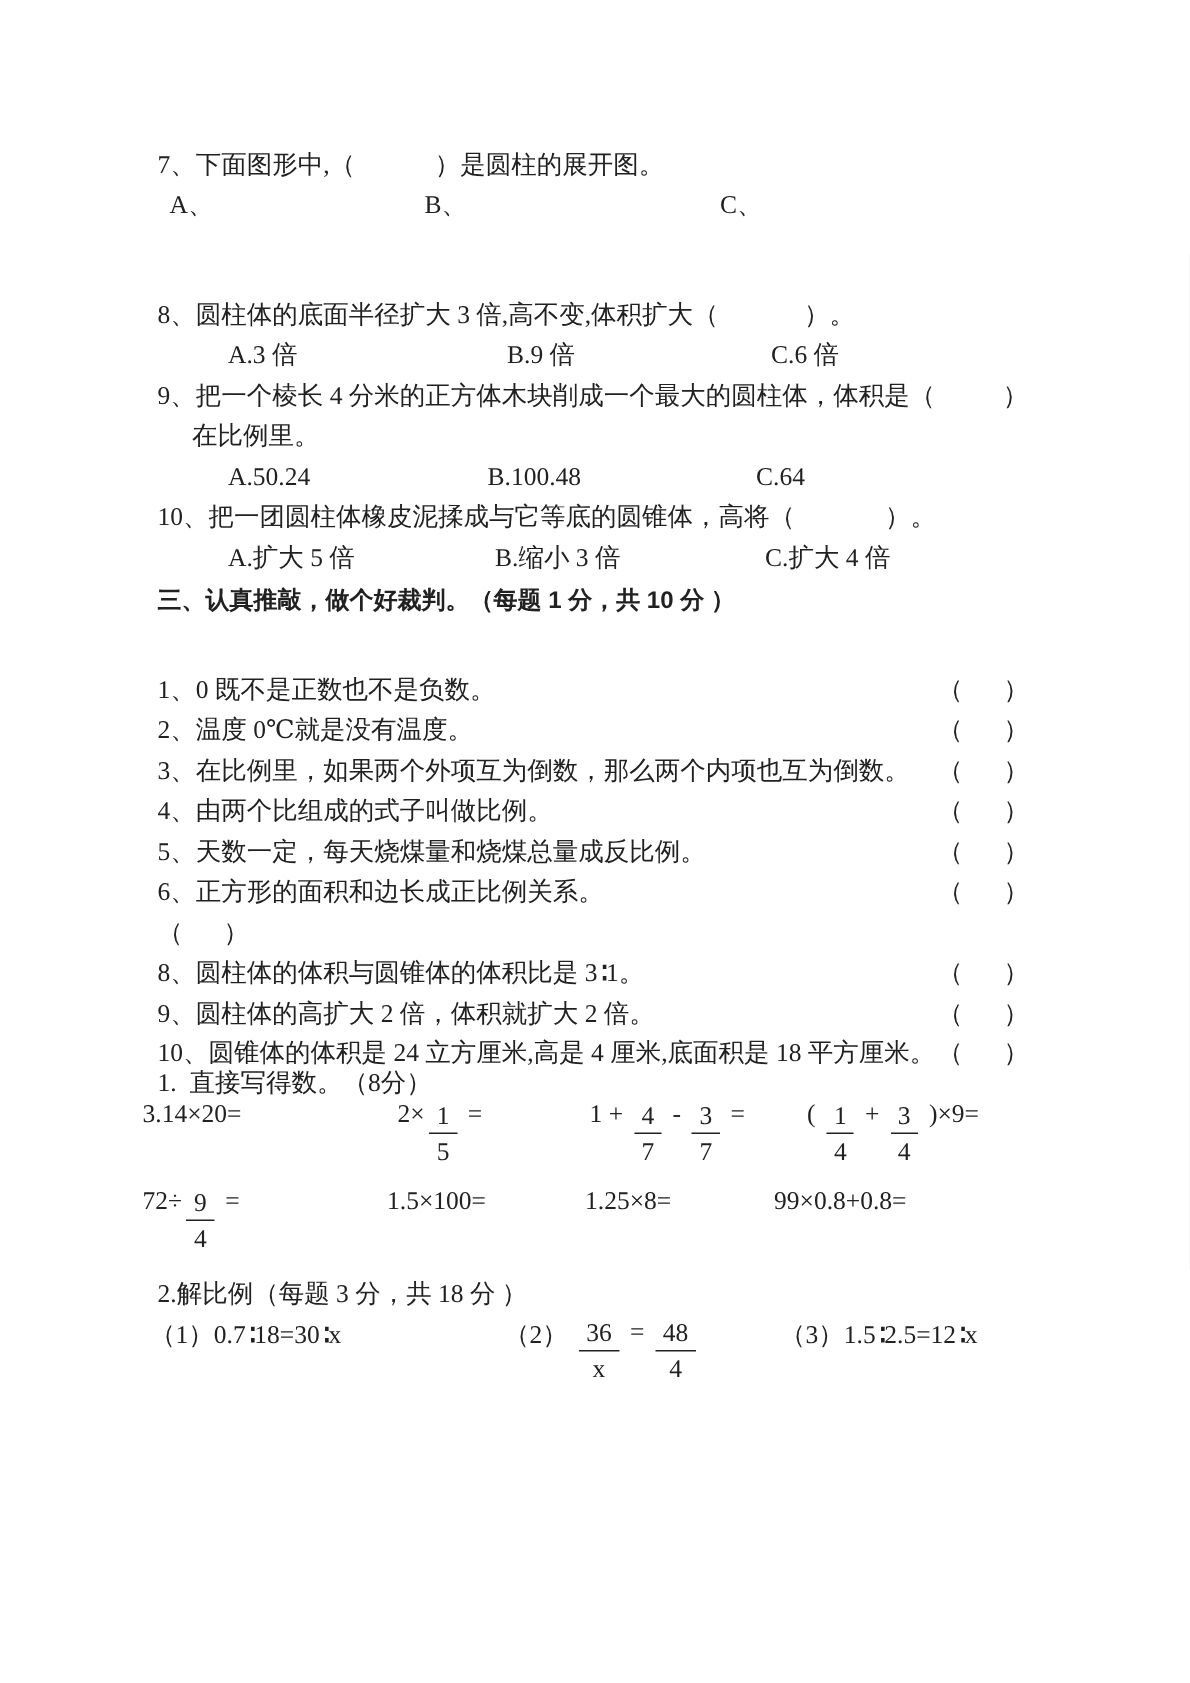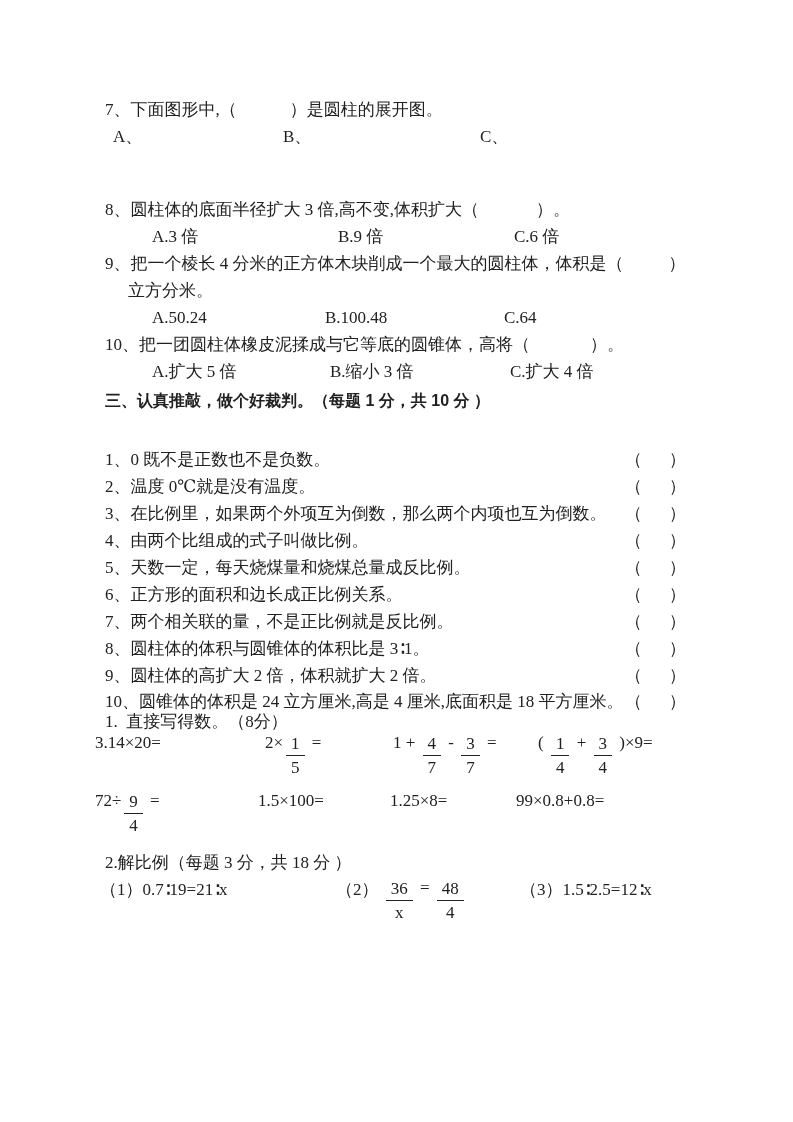--- a/index.html
+++ b/index.html
@@ -68,21 +68,21 @@
   <div class="opt-row" style="top:223px">
     <span style="left:152px">A.3 倍</span>
     <span style="left:338px">B.9 倍</span>
     <span style="left:514px">C.6 倍</span>
   </div>
 
   <div class="line" style="top:250px">
     <span>9、把一个棱长 4 分米的正方体木块削成一个最大的圆柱体，体积是（</span><span class="gap" style="width:45px"></span><span>）</span>
   </div>
   <div class="line" style="top:277px;left:128px">
-    <span>立方分米。</span>
+    <span>在比例里。</span>
   </div>
   <div class="opt-row" style="top:304px">
     <span style="left:152px">A.50.24</span>
     <span style="left:325px">B.100.48</span>
     <span style="left:504px">C.64</span>
   </div>
 
   <div class="line" style="top:331px">
     <span>10、把一团圆柱体橡皮泥揉成与它等底的圆锥体，高将（</span><span class="gap" style="width:60px"></span><span>）。</span>
   </div>
@@ -112,21 +112,20 @@
   </div>
   <div class="judge-row" style="top:524px">
     <span>5、天数一定，每天烧煤量和烧煤总量成反比例。</span>
     <span class="blank"><span>（</span><span class="blank-gap"></span><span>）</span></span>
   </div>
   <div class="judge-row" style="top:551px">
     <span>6、正方形的面积和边长成正比例关系。</span>
     <span class="blank"><span>（</span><span class="blank-gap"></span><span>）</span></span>
   </div>
   <div class="judge-row" style="top:578px">
-    <span>7、两个相关联的量，不是正比例就是反比例。</span>
     <span class="blank"><span>（</span><span class="blank-gap"></span><span>）</span></span>
   </div>
   <div class="judge-row" style="top:605px">
     <span>8、圆柱体的体积与圆锥体的体积比是 3∶1。</span>
     <span class="blank"><span>（</span><span class="blank-gap"></span><span>）</span></span>
   </div>
   <div class="judge-row" style="top:632px">
     <span>9、圆柱体的高扩大 2 倍，体积就扩大 2 倍。</span>
     <span class="blank"><span>（</span><span class="blank-gap"></span><span>）</span></span>
   </div>
@@ -168,21 +167,21 @@
       <span>99×0.8+0.8=</span>
     </span>
   </div>
 
   <div class="line" style="top:849px">
     <span>2.解比例（每题 3 分，共 18 分 ）</span>
   </div>
 
   <div class="calc-row" style="top:878px">
     <span class="expr" style="left:100px">
-      <span>（1）0.7∶19=21∶x</span>
+      <span>（1）0.7∶18=30∶x</span>
     </span>
     <span class="expr" style="left:336px">
       <span>（2） </span><span class="frac"><span class="fnum">36</span><span class="fden">x</span></span><span> = </span><span class="frac"><span class="fnum">48</span><span class="fden">4</span></span>
     </span>
     <span class="expr" style="left:520px">
       <span>（3）1.5∶2.5=12∶x</span>
     </span>
   </div>
 
 </div>

